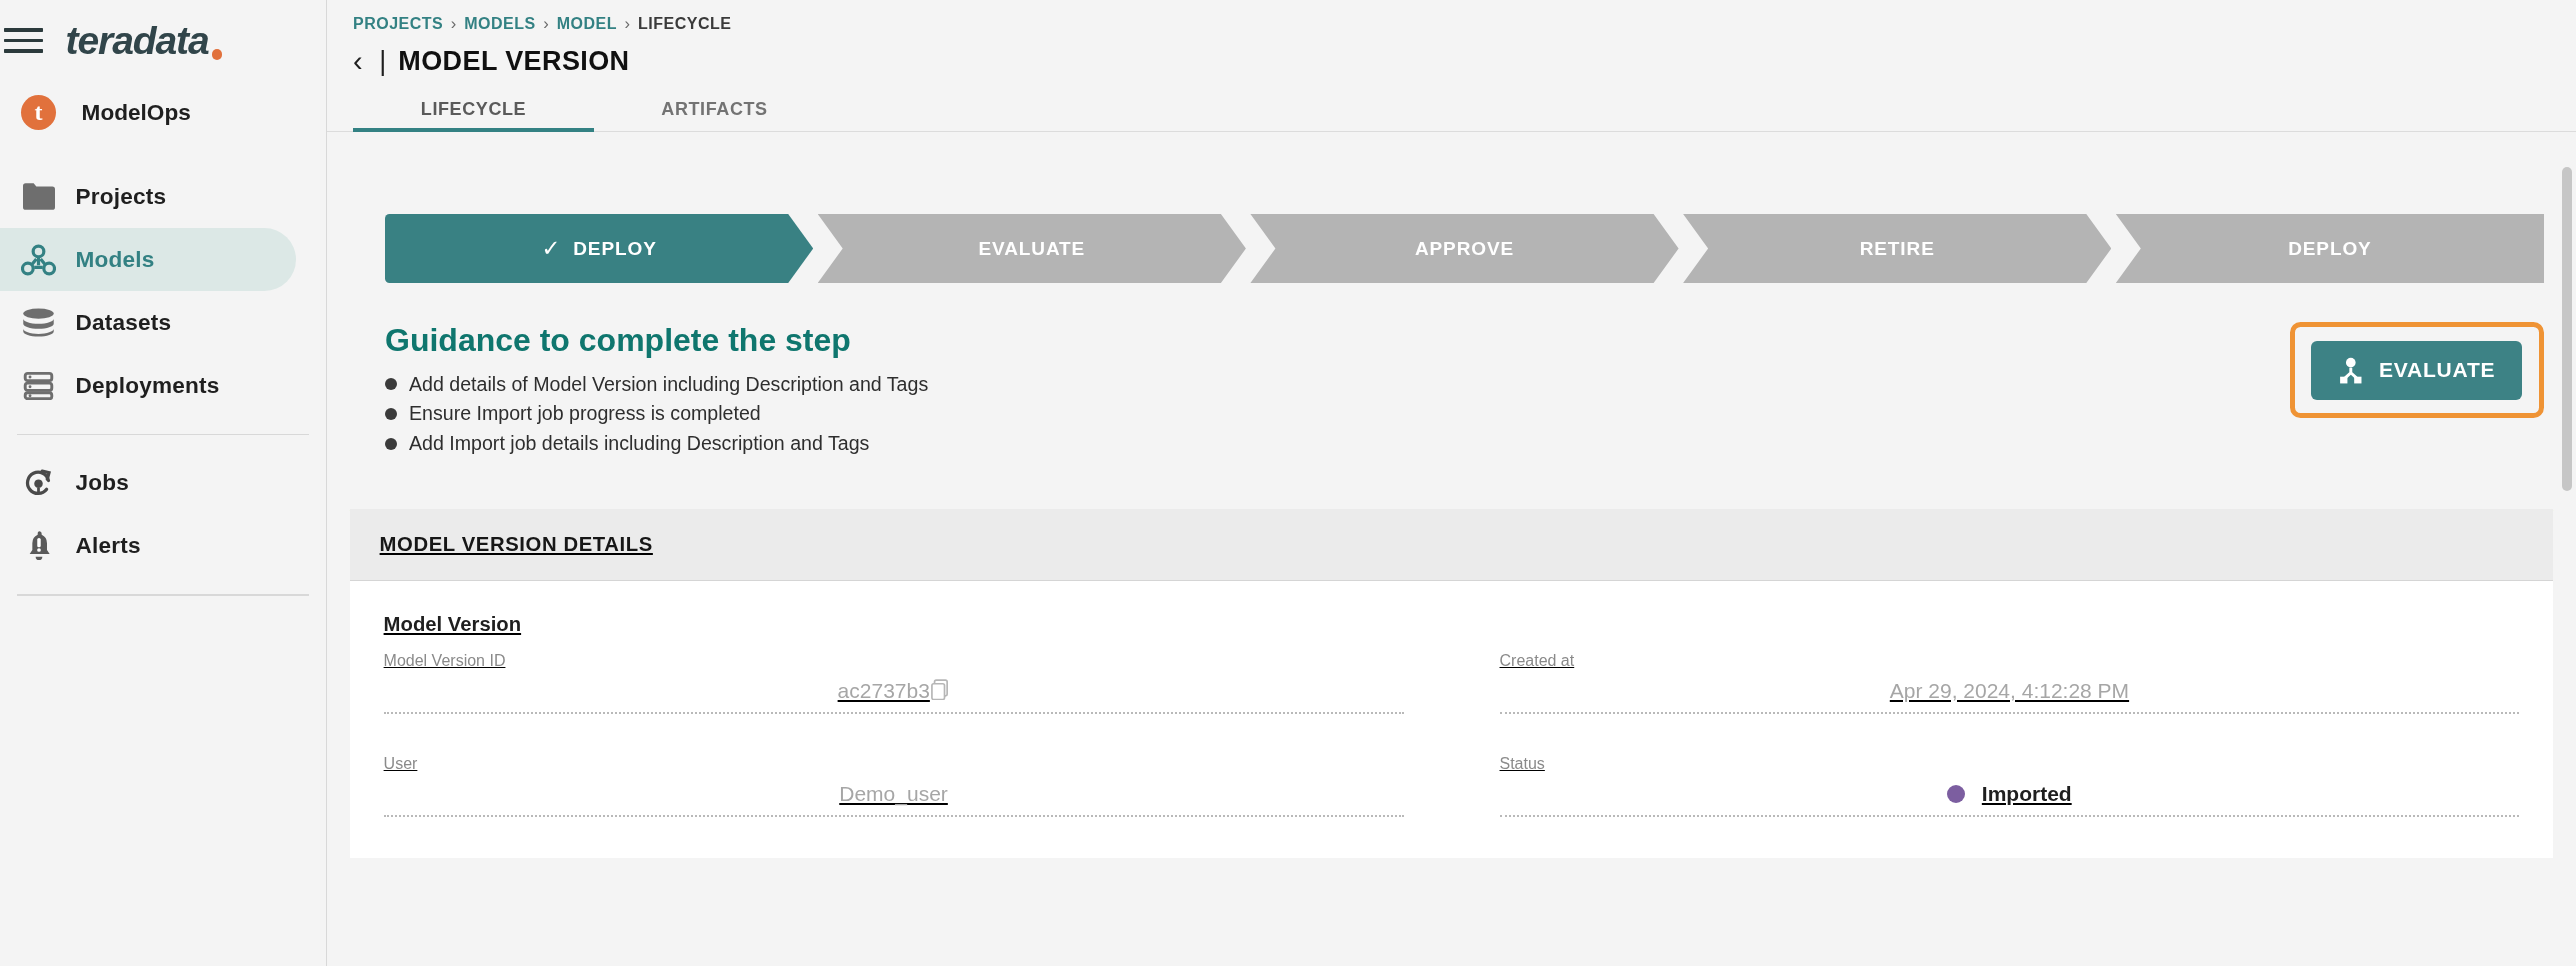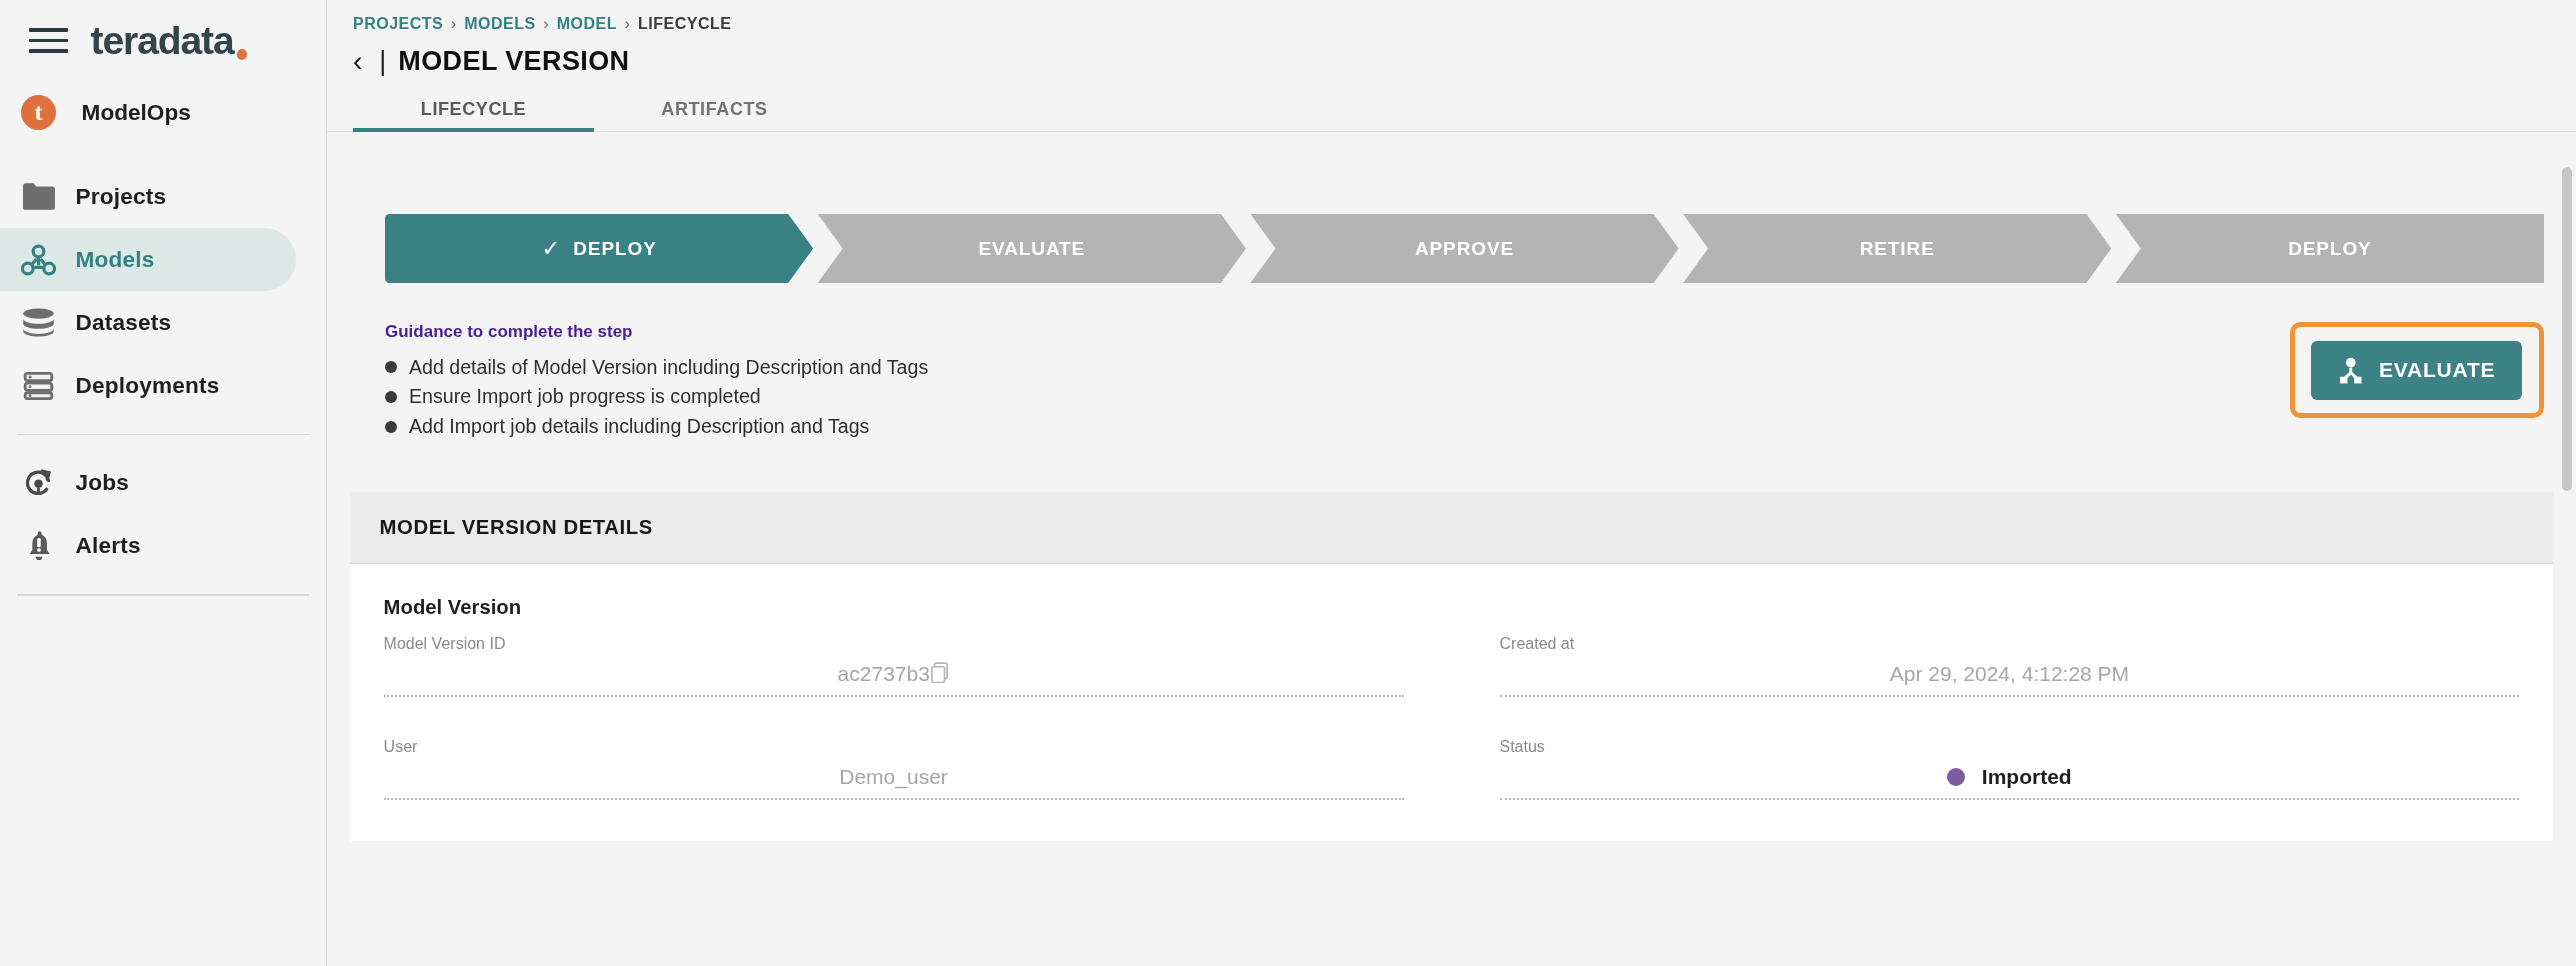--- a/index.html
+++ b/index.html
@@ -12,21 +12,21 @@
   .app { display: flex; width: 2576px; height: 967px; }
 
   
   .sidebar {
     width: 327px; height: 967px;
     background: #f4f4f4;
     border-right: 1.5px solid #d8d8d8;
     flex: 0 0 327px;
     position: relative;
   }
-  .sb-top { display: flex; align-items: center; height: 81px; padding-left: 29px; }
+  .sb-top { display: flex; align-items: center; height: 81px; padding-left: 4px; font-style: italic; }
   .hamburger { width: 39px; height: 30px; display:flex; flex-direction:column; justify-content:center; gap:6.8px; cursor:pointer; }
   .hamburger span { display:block; height:3.8px; background:#2b3a3c; border-radius:0.8px; }
   .logo { margin-left: 22.6px; display:flex; align-items:baseline; }
   .logo-text { font-size: 39px; font-weight: 700; color: #31454a; letter-spacing:-1.1px; }
   .logo-dot { width: 10.5px; height:10.5px; border-radius:50%; background:#e1713c; margin-left:3px; align-self:flex-end; margin-bottom:3px; }
 
   .nav { margin-top: 21px; }
   .nav-item {
     display:flex; align-items:center; height: 63px;
     padding-left: 15px; margin-right: 0;
@@ -81,39 +81,39 @@
     clip-path: polygon(0 0, calc(100% - 25px) 0, 100% 50%, calc(100% - 25px) 100%, 0 100%, 25px 50%);
   }
   .step:first-child { clip-path: polygon(0 0, calc(100% - 25px) 0, 100% 50%, calc(100% - 25px) 100%, 0 100%); border-radius: 4.5px 0 0 4.5px; }
   .step:last-child { clip-path: polygon(0 0, 100% 0, 100% 100%, 0 100%, 25px 50%); margin-right:0; }
   .step.done { background:#398183; }
   .step .chk { font-size: 22.6px; margin-right: 12px; font-weight:400; }
   .step .stxt { display:inline-block; }
 
   
   .guidance-wrap { display:flex; align-items:flex-start; justify-content:space-between; padding: 0 32px 0 58px; margin-top: 39px; }
-  .g-head { font-size: 17px; font-weight:700; color:#4c1d95; }
+  .g-head { font-size: 32px; font-weight:700; color:#0f766e; }
   .g-list { margin-top: 13.5px; }
   .g-item { display:flex; align-items:center; margin-bottom: 6.8px; }
   .g-bullet { width:12px; height:12px; border-radius:50%; background:#3b3b3b; flex:0 0 12px; margin-right: 12px; }
   .g-text { font-size: 19.6px; font-weight:400; color:#2e2e2e; }
 
   .eval-highlight {
     border: 5.3px solid #ef9334; border-radius: 10.5px;
     padding: 13.5px 16.6px; display:inline-block;
   }
   .eval-btn {
     background:#3d8285; color:#fff; border:none; border-radius:6px;
     height: 59px; padding: 0 27px; display:flex; align-items:center;
     font-size: 21px; font-weight:700; letter-spacing:0.8px; cursor:pointer;
   }
   .eval-btn .bico { margin-right: 15px; display:flex; align-items:center; }
 
   
-  .panel { margin: 47px 22.6px 0 22.6px; background:#bef264; border-radius:1.5px; }
+  .panel { margin: 47px 22.6px 0 22.6px; background:#bef264; border-radius:1.5px;text-decoration:underline; }
   .panel-head {
     background:#ebebeb; border-bottom:1.5px solid #d5d5d5;
     padding: 24px 30px; font-size: 20.3px; font-weight:700; color:#171717; letter-spacing:0.6px;
   }
   .panel-body { padding: 32px 34px 0 34px; background:#fff; }
   .sec-title { font-size:20.3px; font-weight:700; color:#1f1f1f; }
   .field-grid { display:flex; gap: 96px; margin-top: 16px; }
   .field-col { flex:1 1 0; }
   .field { margin-bottom: 41px; position:relative; }
   .f-label { font-size: 16px; color:#8a8a8a; margin-bottom: 9px; }

